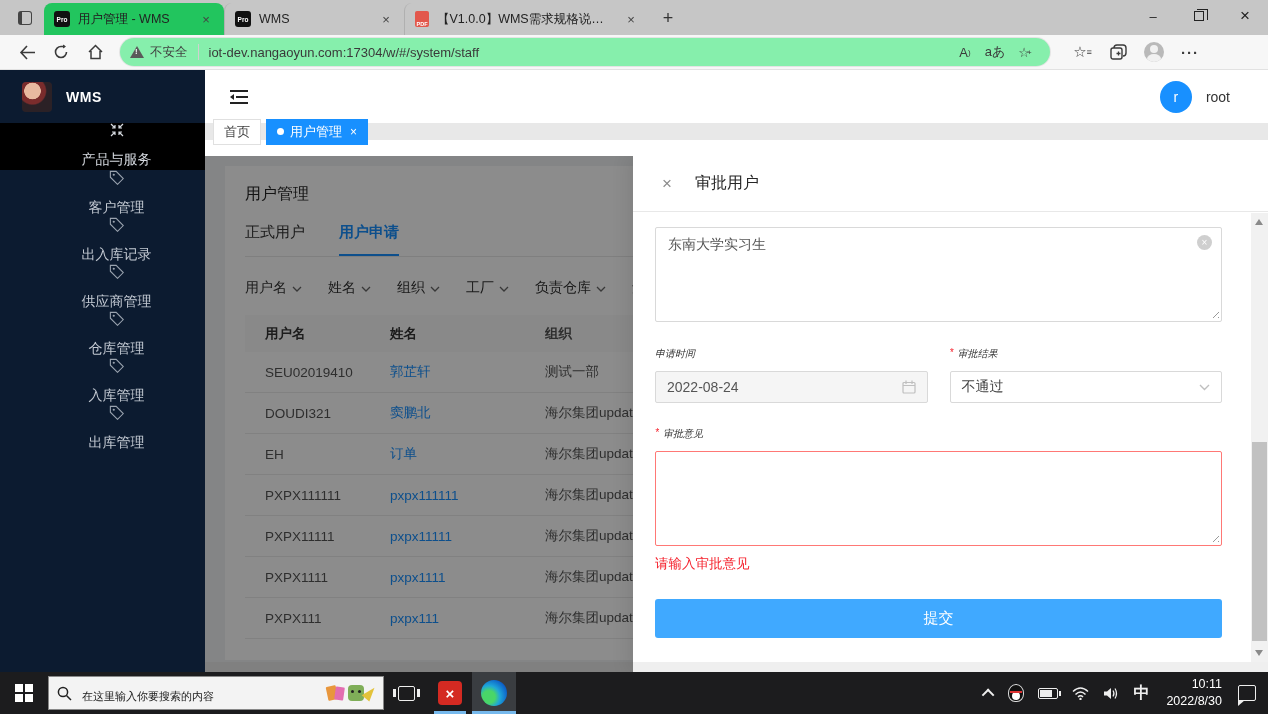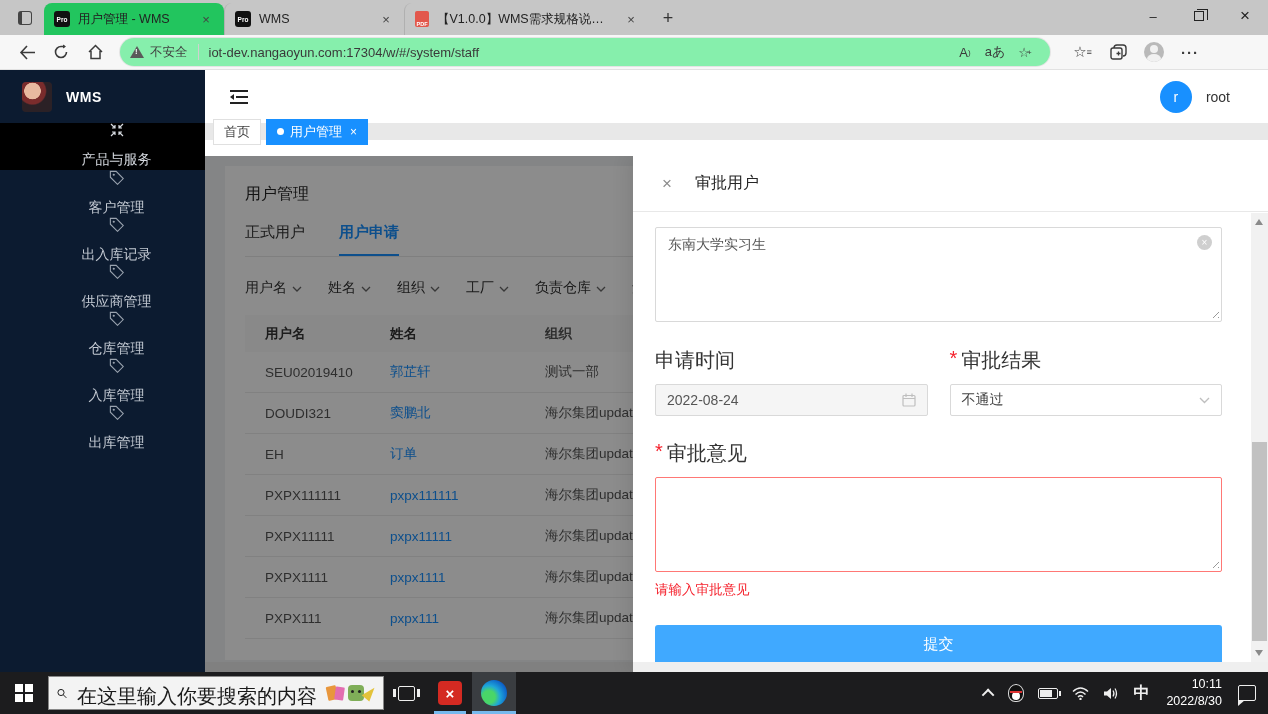--- a/index.html
+++ b/index.html
@@ -87,40 +87,40 @@
   .drawer-close { font-size:17px; color:#8c8c8c; width:20px; text-align:center; }
   .drawer-title { font-size:16px; color:#262626; }
   .drawer-body { position:absolute; left:0; top:57px; right:17px; bottom:10px; padding:14px 29px 0 22px; overflow:hidden; }
   .ta { position:relative; width:100%; }
   .ta textarea { width:100%; height:95px; border:1px solid #d9d9d9; border-radius:2px; resize:none; font-family:inherit; font-size:14px; color:#555; padding:8px 12px; outline:none; }
   .ta textarea.err { border-color:#ff7875; }
   .clear-ic { position:absolute; right:10px; top:8px; width:15px; height:15px; border-radius:50%; background:#cfcfcf; color:#fff; font-size:10px; display:flex; align-items:center; justify-content:center; }
   .resize-h { position:absolute; right:3px; bottom:7px; width:9px; height:9px; clip-path:polygon(100% 0,100% 100%,0 100%); background:repeating-linear-gradient(135deg,#999 0 1px,transparent 1px 4px); }
   .form-row { display:flex; gap:22px; margin-top:22px; }
   .form-col { flex:1; }
-  .f-label { font-size:20px; color:#333; margin-bottom:10px; display:flex; gap:4px; }
+  .f-label { font-size:10px; color:#333; margin-bottom:10px; display:flex; gap:4px;font-style:italic; }
   .req { color:#f5222d; }
   .f-input { height:32px; border:1px solid #d9d9d9; border-radius:2px; display:flex; align-items:center; padding:0 11px; font-size:14px; color:#444; justify-content:space-between; background:#fff; }
   .f-input.disabled { background:#f5f5f5; color:#555; }
   .err-msg { color:#f5222d; font-size:13.5px; margin-top:6px; }
   .submit-btn { margin-top:26px; height:39px; width:100%; background:#40a9ff; color:#fff; font-size:15px; border:none; border-radius:3px; display:flex; align-items:center; justify-content:center; }
   .dscroll { position:absolute; right:0; top:57px; width:17px; bottom:10px; background:#f1f1f1; }
   .dscroll .up, .dscroll .dn { position:absolute; left:4px; width:0; height:0; border-left:4.5px solid transparent; border-right:4.5px solid transparent; }
   .dscroll .up { top:6px; border-bottom:6px solid #8a8a8a; }
   .dscroll .dn { bottom:6px; border-top:6px solid #8a8a8a; }
   .dscroll .thumb { position:absolute; left:1px; width:15px; top:229px; height:199px; background:#c1c1c1; }
   .drawer-bottom { position:absolute; left:0; bottom:0; width:100%; height:10px; background:#efefef; }
 
   
   .taskbar { position:absolute; left:0; bottom:0; width:100%; height:42px; background:#1c1c1e; display:flex; align-items:center; color:#fff; }
   .start { width:48px; height:100%; display:flex; align-items:center; justify-content:center; }
   .start .grid { display:grid; grid-template-columns:8px 8px; grid-template-rows:8px 8px; gap:2px; }
   .start .grid i { background:#fff; }
   .tsearch { width:336px; height:34px; background:#f3f3f3; border:1px solid #888; display:flex; align-items:center; padding:0 8px; color:#222; gap:10px; }
-  .tsearch .ph { font-size:20px; color:#1a1a1a; flex:1; white-space:nowrap;margin-top:7px; }
+  .tsearch .ph { font-size:11px; color:#1a1a1a; flex:1; white-space:nowrap;margin-top:7px; }
   .deco { display:flex; align-items:center; gap:2px; }
   .deco .book { width:10px; height:14px; background:#e8963c; border-radius:1px; transform:rotate(-12deg); }
   .deco .book2 { width:9px; height:13px; background:#e26db0; border-radius:1px; transform:rotate(8deg); margin-left:-4px; }
   .deco .face { width:16px; height:16px; border-radius:4px; background:#7fae58; position:relative; margin-left:2px; }
   .deco .face:before { content:""; position:absolute; left:3px; top:5px; width:3px; height:3px; border-radius:50%; background:#222; box-shadow:7px 0 0 #222; }
   .deco .pen { width:0; height:0; border-left:5px solid transparent; border-right:5px solid transparent; border-bottom:14px solid #e3c23a; transform:rotate(40deg); margin-left:-1px; }
   .task-ic { width:44px; height:100%; display:flex; align-items:center; justify-content:center; position:relative; }
   .taskview { width:17px; height:15px; border:1.5px solid #eee; border-radius:2px; position:relative; }
   .taskview:before { content:""; position:absolute; left:-6px; top:2px; width:3px; height:8px; background:#eee; }
   .taskview:after { content:""; position:absolute; right:-6px; top:2px; width:3px; height:8px; background:#eee; }

